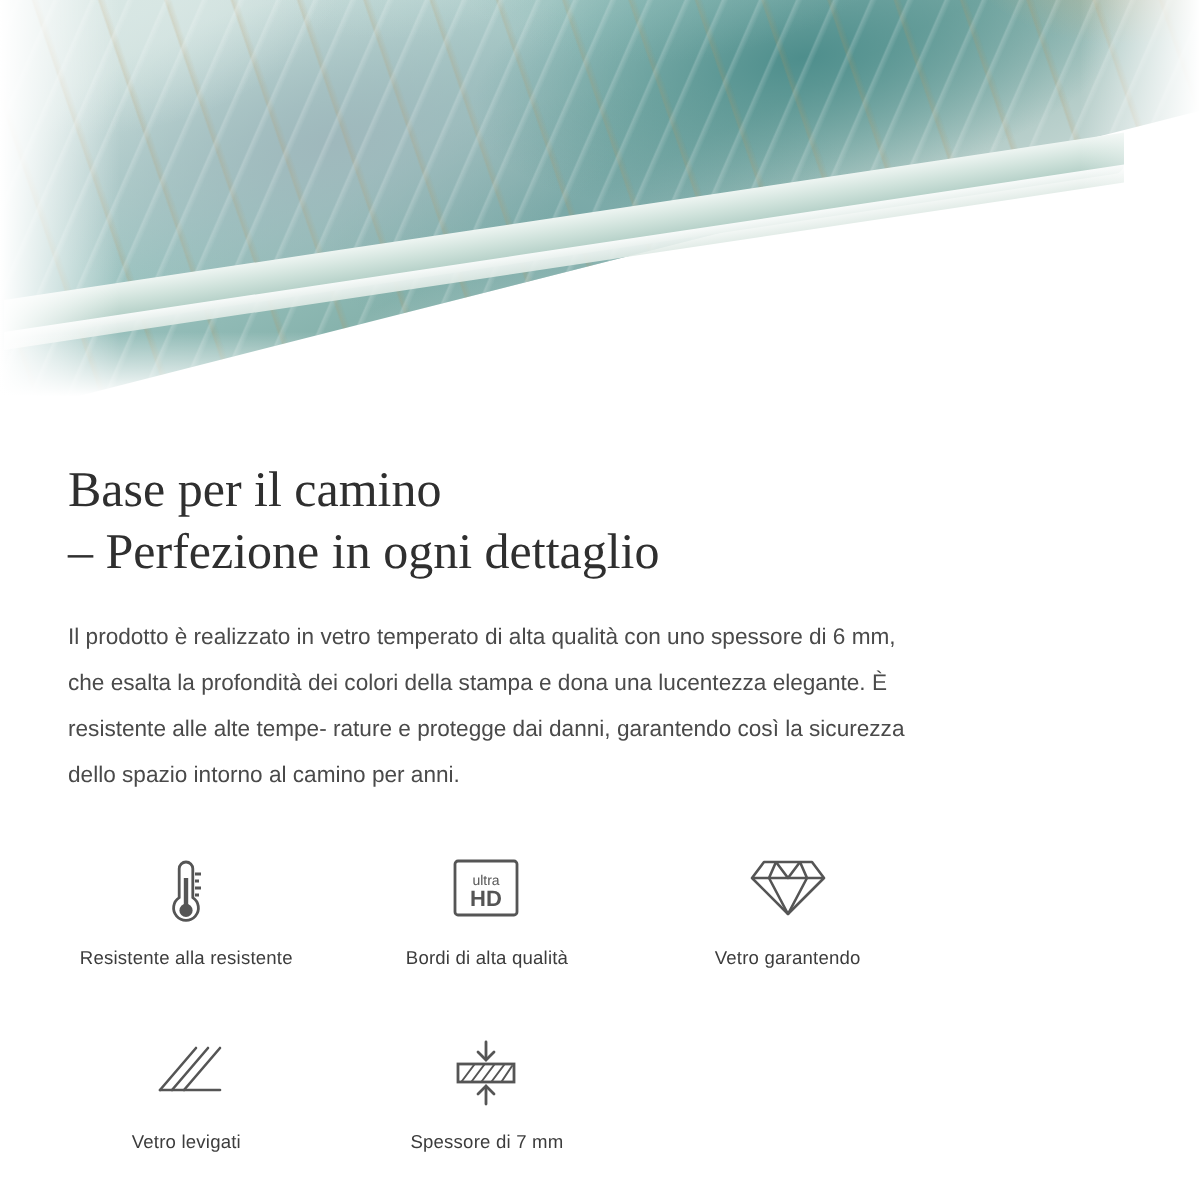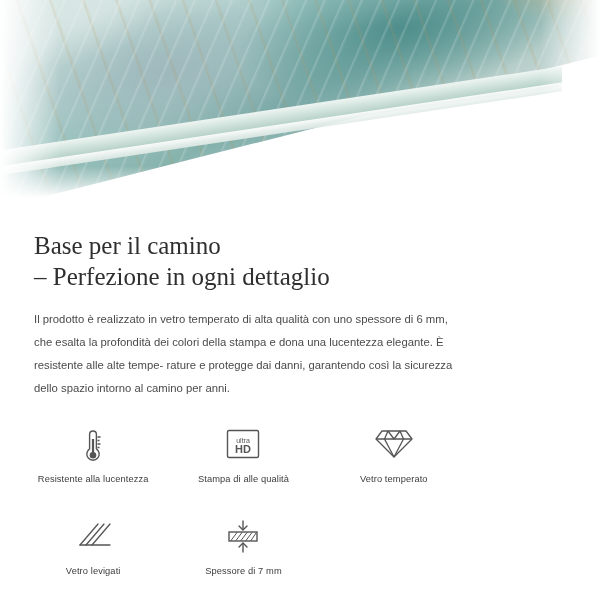--- a/index.html
+++ b/index.html
@@ -211,46 +211,46 @@
 
     <div class="feature">
       <div class="feature-icon">
         <svg width="30" height="40" viewBox="0 0 30 40" fill="none" stroke="#555" stroke-width="1.4">
           <path d="M15 5a3.4 3.4 0 0 1 3.4 3.4v14.4a6.2 6.2 0 1 1-6.8 0V8.4A3.4 3.4 0 0 1 15 5z"></path>
           <circle cx="15" cy="29.2" r="3.3" fill="#555" stroke="none"></circle>
           <rect x="13.9" y="13" width="2.2" height="14" fill="#555" stroke="none"></rect>
           <path d="M19.5 11h3M19.5 14.5h2M19.5 18h3M19.5 21.5h2"></path>
         </svg>
       </div>
-      <div class="feature-label">Resistente alla lucentezza</div>
+      <div class="feature-label">Resistente alla resistente</div>
     </div>
 
     <div class="feature">
       <div class="feature-icon">
         <svg width="36" height="36" viewBox="0 0 36 36">
           <rect x="2.5" y="4.5" width="31" height="27" rx="1.5" fill="none" stroke="#555" stroke-width="1.4"></rect>
           <text x="18" y="16.5" text-anchor="middle" font-family="Liberation Sans, sans-serif" font-size="7" fill="#555">ultra</text>
           <text x="18" y="27" text-anchor="middle" font-family="Liberation Sans, sans-serif" font-size="11" font-weight="bold" fill="#555">HD</text>
         </svg>
       </div>
-      <div class="feature-label">Stampa di alle qualità</div>
+      <div class="feature-label">Bordi di alta qualità</div>
     </div>
 
 
     <div class="feature">
       <div class="feature-icon">
         <svg width="38" height="34" viewBox="0 0 38 34" fill="none" stroke="#555" stroke-width="1.3" stroke-linejoin="round">
           <path d="M7 5 H31 L37 13 L19 31 L1 13 Z"></path>
           <path d="M1 13 H37"></path>
           <path d="M13 5 L9.5 13 L19 31"></path>
           <path d="M25 5 L28.5 13 L19 31"></path>
           <path d="M13 5 L19 13 L25 5"></path>
         </svg>
       </div>
-      <div class="feature-label">Vetro temperato</div>
+      <div class="feature-label">Vetro garantendo</div>
     </div>
 
     <div class="feature">
       <div class="feature-icon">
         <svg width="38" height="34" viewBox="0 0 38 34" fill="none" stroke="#555" stroke-width="1.3" stroke-linecap="round">
           <path d="M6 27 L24 6"></path>
           <path d="M12 27 L30 6"></path>
           <path d="M18 27 L36 6"></path>
           <path d="M6 27 L36 27"></path>
         </svg>

